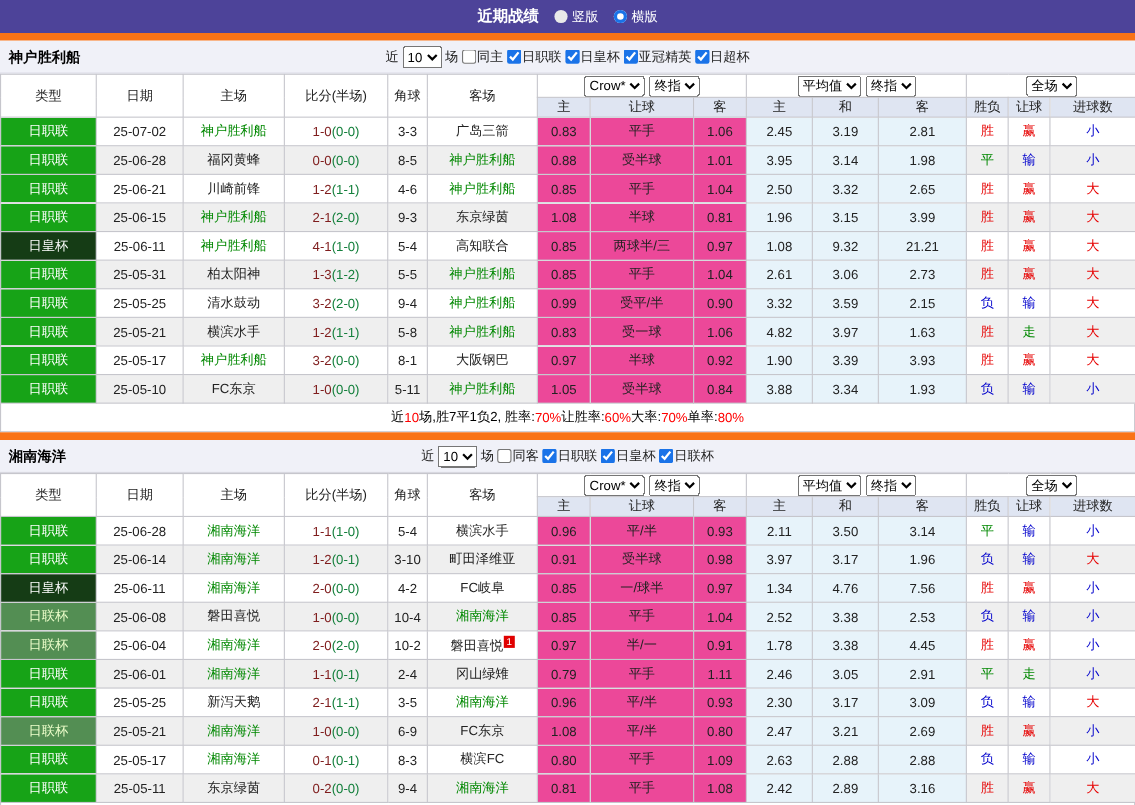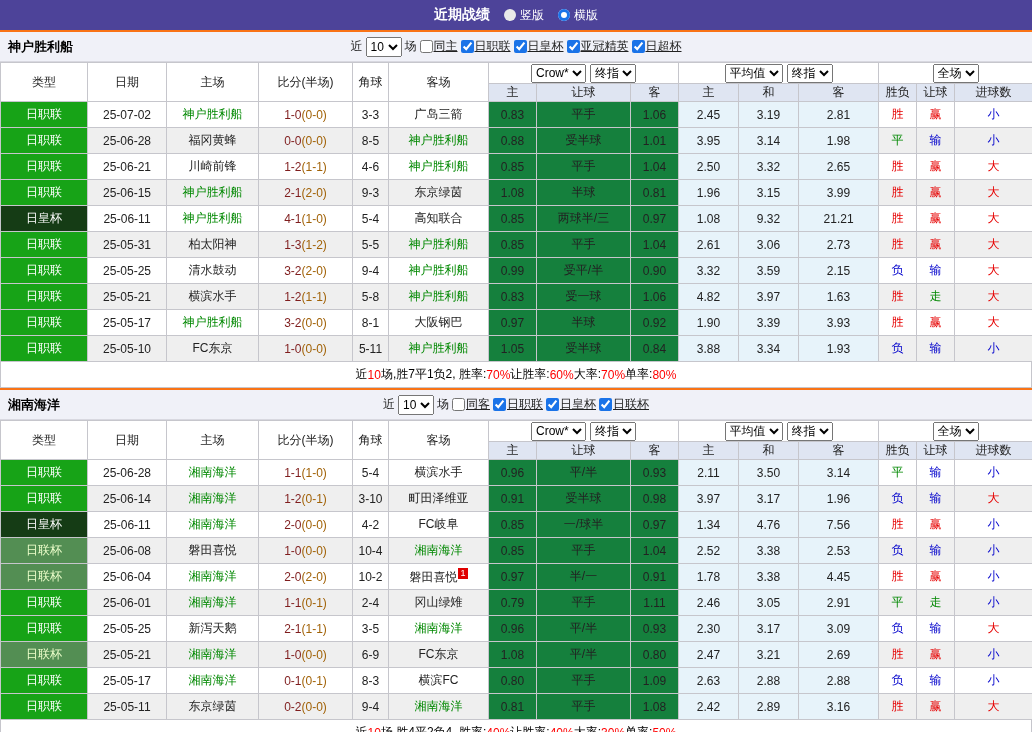--- a/index.html
+++ b/index.html
@@ -12,51 +12,51 @@
   .radio-group { display:flex; align-items:center; gap:14px; }
   .radio-opt { display:flex; align-items:center; gap:4px; cursor:pointer; font-size:12px; color:#fff; }
   .radio-dot { width:12px; height:12px; border-radius:50%; background:#e9e9e9; display:inline-block; }
   .radio-dot.sel { background:#fff; box-shadow: inset 0 0 0 3px #1a73e8; }
 
   
   .filter-row { height:30px; background:#f0f1f8; display:flex; align-items:center; position:relative; border-bottom:1px solid #d8d8e0; }
   .filter-row .team { position:absolute; left:8px; font-weight:bold; color:#000; font-size:13px; }
   .filter-center { margin:0 auto; display:flex; align-items:center; gap:3px; }
   .filter-center select { font-size:12px; height:20px; }
-  .filter-center label { display:flex; align-items:center; gap:1px; cursor:pointer;text-decoration:underline; }
+  .filter-center label { display:flex; align-items:center; gap:1px; cursor:pointer; }
   .filter-center input[type=checkbox]{ width:13px; height:13px; accent-color:#1a73e8; }
 
   
   table { border-collapse:collapse; table-layout:fixed; width:1032px; }
   th, td { border:1px solid #c6c6cc; text-align:center; overflow:hidden; white-space:nowrap; }
   thead th { background:#dfe5f2; font-weight:normal; color:#222; }
   thead tr.ctrl th { background:#fff; height:21px; }
   thead tr.lbl th { height:16px; font-size:12px; }
   thead th.span2 { height:37px; }
   thead select { font-size:12px; height:19px; margin:0 2px; }
   tbody td { height:26px; background:#fff; }
   tr.alt td { background:#efefef; }
-  td.cream, tr.alt td.cream { background:#15803d; }
+  td.cream, tr.alt td.cream { background:#ec4899; }
   td.pblue, tr.alt td.pblue { background:#e7f3fa; }
   td.typec { color:#fff; }
   td.t-j1 { background:#17a317 !important; }
   td.t-emp { background:#153c15 !important; }
   td.t-lc { background:#538e53 !important; color:#eeffcc; }
   .focus { color:#008800; }
   .scr { color:#7f1d1d; }
-  .half { color:#a16207; }
+  .half { color:#15803d; }
   .c-r { color:#e60000; }
   .c-g { color:#008800; }
   .c-b { color:#0000cc; }
   .redcard { display:inline-block; background:#e00000; color:#fff; font-size:9px; line-height:11px; padding:0 2px; vertical-align:super; margin-left:1px; }
 
   
   .summary { height:26px; border:1px solid #c6c6cc; border-top:none; display:flex; align-items:center; justify-content:center; color:#000; }
   .summary .red { color:#ff0000; }
-  .section { border-top:2px solid #f97316; }
+  .section { border-top:7px solid #f97316; }
 </style>
 </head>
 <body>
 
 <div class="titlebar">
   <span class="ttl">近期战绩</span>
   <span class="radio-group">
     <span class="radio-opt">
       <span class="radio-dot"></span>
       <span>竖版</span>

